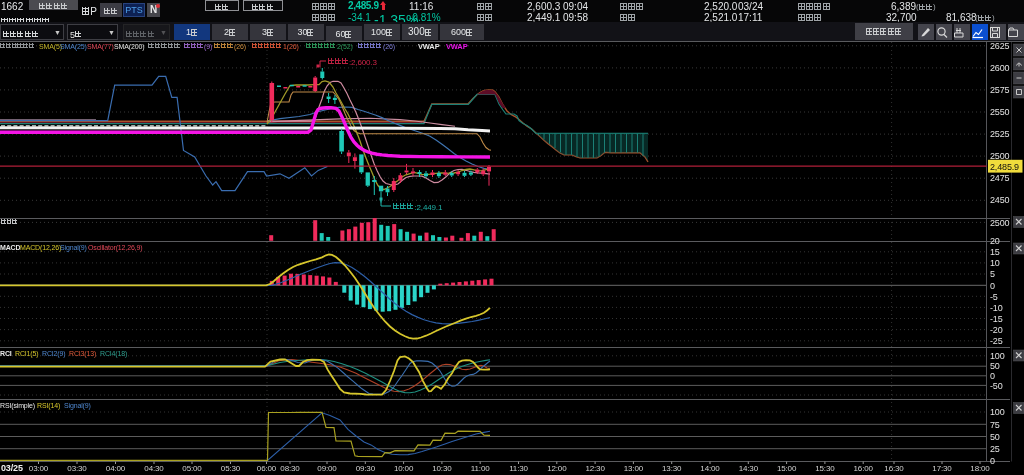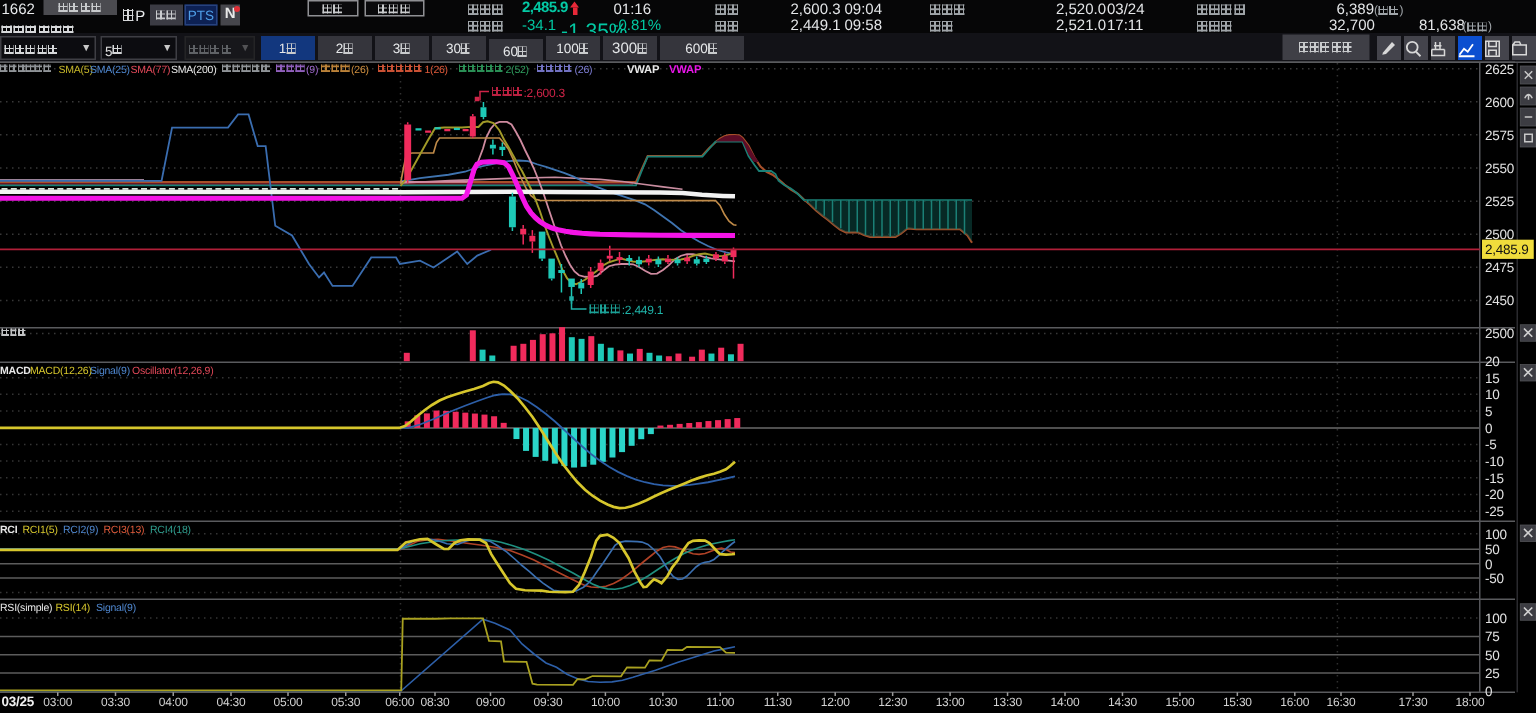--- a/index.html
+++ b/index.html
@@ -26,21 +26,21 @@
 <span class="ab" style="left:123px;top:3px;width:22px;height:14px;background:#0d2154;border:1px solid #27427e;color:#4f9fe8;font-size:9px;text-align:center;line-height:12px">PTS</span>
 <span class="ab" style="left:147px;top:3px;width:13px;height:14px;background:#46464c;color:#e8e8e8;font-size:10px;font-weight:bold;text-align:center;line-height:14px">N<span style="position:absolute;right:0px;top:1px;width:4px;height:4px;border-radius:2px;background:#e03038"></span></span>
 <span class="ab" style="left:205px;top:0;width:34px;height:11px;border:1px solid #8f9094;background:#0a0a0c;text-align:center;line-height:9px"><i class="kj kd k8"></i><i class="kj kd k8"></i></span>
 <span class="ab" style="left:243px;top:0;width:40px;height:11px;border:1px solid #8f9094;background:#0a0a0c;text-align:center;line-height:9px"><i class="kj kd k8"></i><i class="kj kd k8"></i><i class="kj kd k8"></i></span>
 <span class="ab lbl" style="left:312px;top:1px"><i class="kj kg"></i><i class="kj kg"></i><i class="kj kg"></i></span>
 <span class="ab" style="left:348px;top:0px;color:#04c9a4;font-size:10px;font-weight:bold;letter-spacing:-0.4px">2,485.9</span>
 <span class="ab" style="left:380px;top:1px;width:8px;height:9px">
         <span class="ab" style="left:0;top:0;width:0;height:0;border-left:3.5px solid transparent;border-right:3.5px solid transparent;border-bottom:4.5px solid #e82838"></span>
         <span class="ab" style="left:2.2px;top:3.5px;width:2.6px;height:5.5px;background:#e82838"></span>
       </span>
-<span class="ab val" style="left:409px;top:1px">01:16</span>
+<span class="ab val" style="left:409px;top:1px">11:16</span>
 <span class="ab lbl" style="left:477px;top:1px"><i class="kj kg"></i><i class="kj kg"></i></span>
 <span class="ab val" style="left:527px;top:1px">2,600.3</span>
 <span class="ab val" style="left:563px;top:1px">09:04</span>
 <span class="ab lbl" style="left:620px;top:1px"><i class="kj kg"></i><i class="kj kg"></i><i class="kj kg"></i></span>
 <span class="ab val" style="left:704px;top:1px">2,520.0</span>
 <span class="ab val" style="left:738px;top:1px">03/24</span>
 <span class="ab lbl" style="left:798px;top:1px"><i class="kj kg"></i><i class="kj kg"></i><i class="kj kg"></i><i class="kj kg"></i></span>
 <span class="ab val" style="left:891px;top:1px">6,389</span>
 <span class="ab lbl" style="left:916px;top:2px;font-size:8px">(<i class="kj kg k8"></i><i class="kj kg k8"></i>)</span>
 <span class="ab" style="left:1px;top:12px"><i class="kj kw"></i><i class="kj kw"></i><i class="kj kw"></i><i class="kj kw"></i><i class="kj kw"></i><i class="kj kw"></i></span>
@@ -63,21 +63,21 @@
 <span class="ab" style="left:0;top:2px;width:64px;height:16px;background:#0c0c10;border:1px solid #3e3e44;line-height:15px;padding-left:2px"><i class="kj kw k8"></i><i class="kj kw k8"></i><i class="kj kw k8"></i><i class="kj kw k8"></i><i class="kj kw k8"></i><span style="position:absolute;right:2px;top:0;color:#c8c8c8;font-size:7px">▼</span></span>
 <span class="ab" style="left:67px;top:2px;width:51px;height:16px;background:#0c0c10;border:1px solid #3e3e44;line-height:15px;padding-left:2px"><span style="color:#e0e0e0;font-size:9px">5</span><i class="kj kw k8"></i><span style="position:absolute;right:2px;top:0;color:#c8c8c8;font-size:7px">▼</span></span>
 <span class="ab" style="left:123px;top:2px;width:47px;height:16px;background:#1c1c20;border:1px solid #333;line-height:15px;padding-left:2px;opacity:.55"><i class="kj kg k8"></i><i class="kj kg k8"></i><i class="kj kg k8"></i><i class="kj kg k8"></i><span style="position:absolute;right:2px;top:0;color:#888;font-size:7px">▼</span></span>
 <span class="btn" style="left:174px;top:2px;width:36px;height:16px;line-height:16px;background:#12377e"><span style="font-size:9px;color:#e6e8ea">1</span><i class="kj kd k8"></i></span>
 <span class="btn" style="left:212px;top:2px;width:36px;height:16px;line-height:16px;background:#35353c"><span style="font-size:9px;color:#e6e8ea">2</span><i class="kj kd k8"></i></span>
 <span class="btn" style="left:250px;top:2px;width:36px;height:16px;line-height:16px;background:#35353c"><span style="font-size:9px;color:#e6e8ea">3</span><i class="kj kd k8"></i></span>
 <span class="btn" style="left:288px;top:2px;width:36px;height:16px;line-height:16px;background:#35353c"><span style="font-size:9px;color:#e6e8ea">30</span><i class="kj kd k8"></i></span>
 <span class="btn" style="left:326px;top:4px;width:36px;height:16px;line-height:16px;background:#35353c"><span style="font-size:9px;color:#e6e8ea">60</span><i class="kj kd k8"></i></span>
 <span class="btn" style="left:364px;top:2px;width:36px;height:16px;line-height:16px;background:#35353c"><span style="font-size:9px;color:#e6e8ea">100</span><i class="kj kd k8"></i></span>
 <span class="btn" style="left:402px;top:2px;width:36px;height:16px;line-height:16px;background:#35353c"><span style="font-size:10px;color:#e6e8ea">300</span><i class="kj kd k8"></i></span>
-<span class="btn" style="left:440px;top:2px;width:56px;height:16px;line-height:16px;background:#35353c"><span style="font-size:9px;color:#e6e8ea">600</span><i class="kj kd k8"></i></span>
+<span class="btn" style="left:440px;top:2px;width:44px;height:16px;line-height:16px;background:#35353c"><span style="font-size:9px;color:#e6e8ea">600</span><i class="kj kd k8"></i></span>
 <span class="btn" style="left:855px;top:1px;width:58px;height:17px;line-height:17px;background:#3f3f46"><i class="kj kd k8"></i><i class="kj kd k8"></i><i class="kj kd k8"></i><i class="kj kd k8"></i><i class="kj kd k8"></i></span>
 <span class="btn" style="left:918px;top:2px;width:16px;height:16px;background:#44444c" id="ic0"></span>
 <span class="btn" style="left:936px;top:2px;width:16px;height:16px;background:#44444c" id="ic1"></span>
 <span class="btn" style="left:954px;top:2px;width:16px;height:16px;background:#44444c" id="ic2"></span>
 <span class="btn" style="left:972px;top:2px;width:16px;height:16px;background:#0b4fd0" id="ic3"></span>
 <span class="btn" style="left:990px;top:2px;width:16px;height:16px;background:#44444c" id="ic4"></span>
 <span class="btn" style="left:1008px;top:2px;width:16px;height:16px;background:#44444c" id="ic5"></span>
 </div>
 <svg class="ab" style="left:0;top:0" width="1024" height="475" viewBox="0 0 1024 475" shape-rendering="crispEdges" text-rendering="optimizeSpeed">
 <g shape-rendering="auto" font-family="Liberation Sans" letter-spacing="-0.15">

